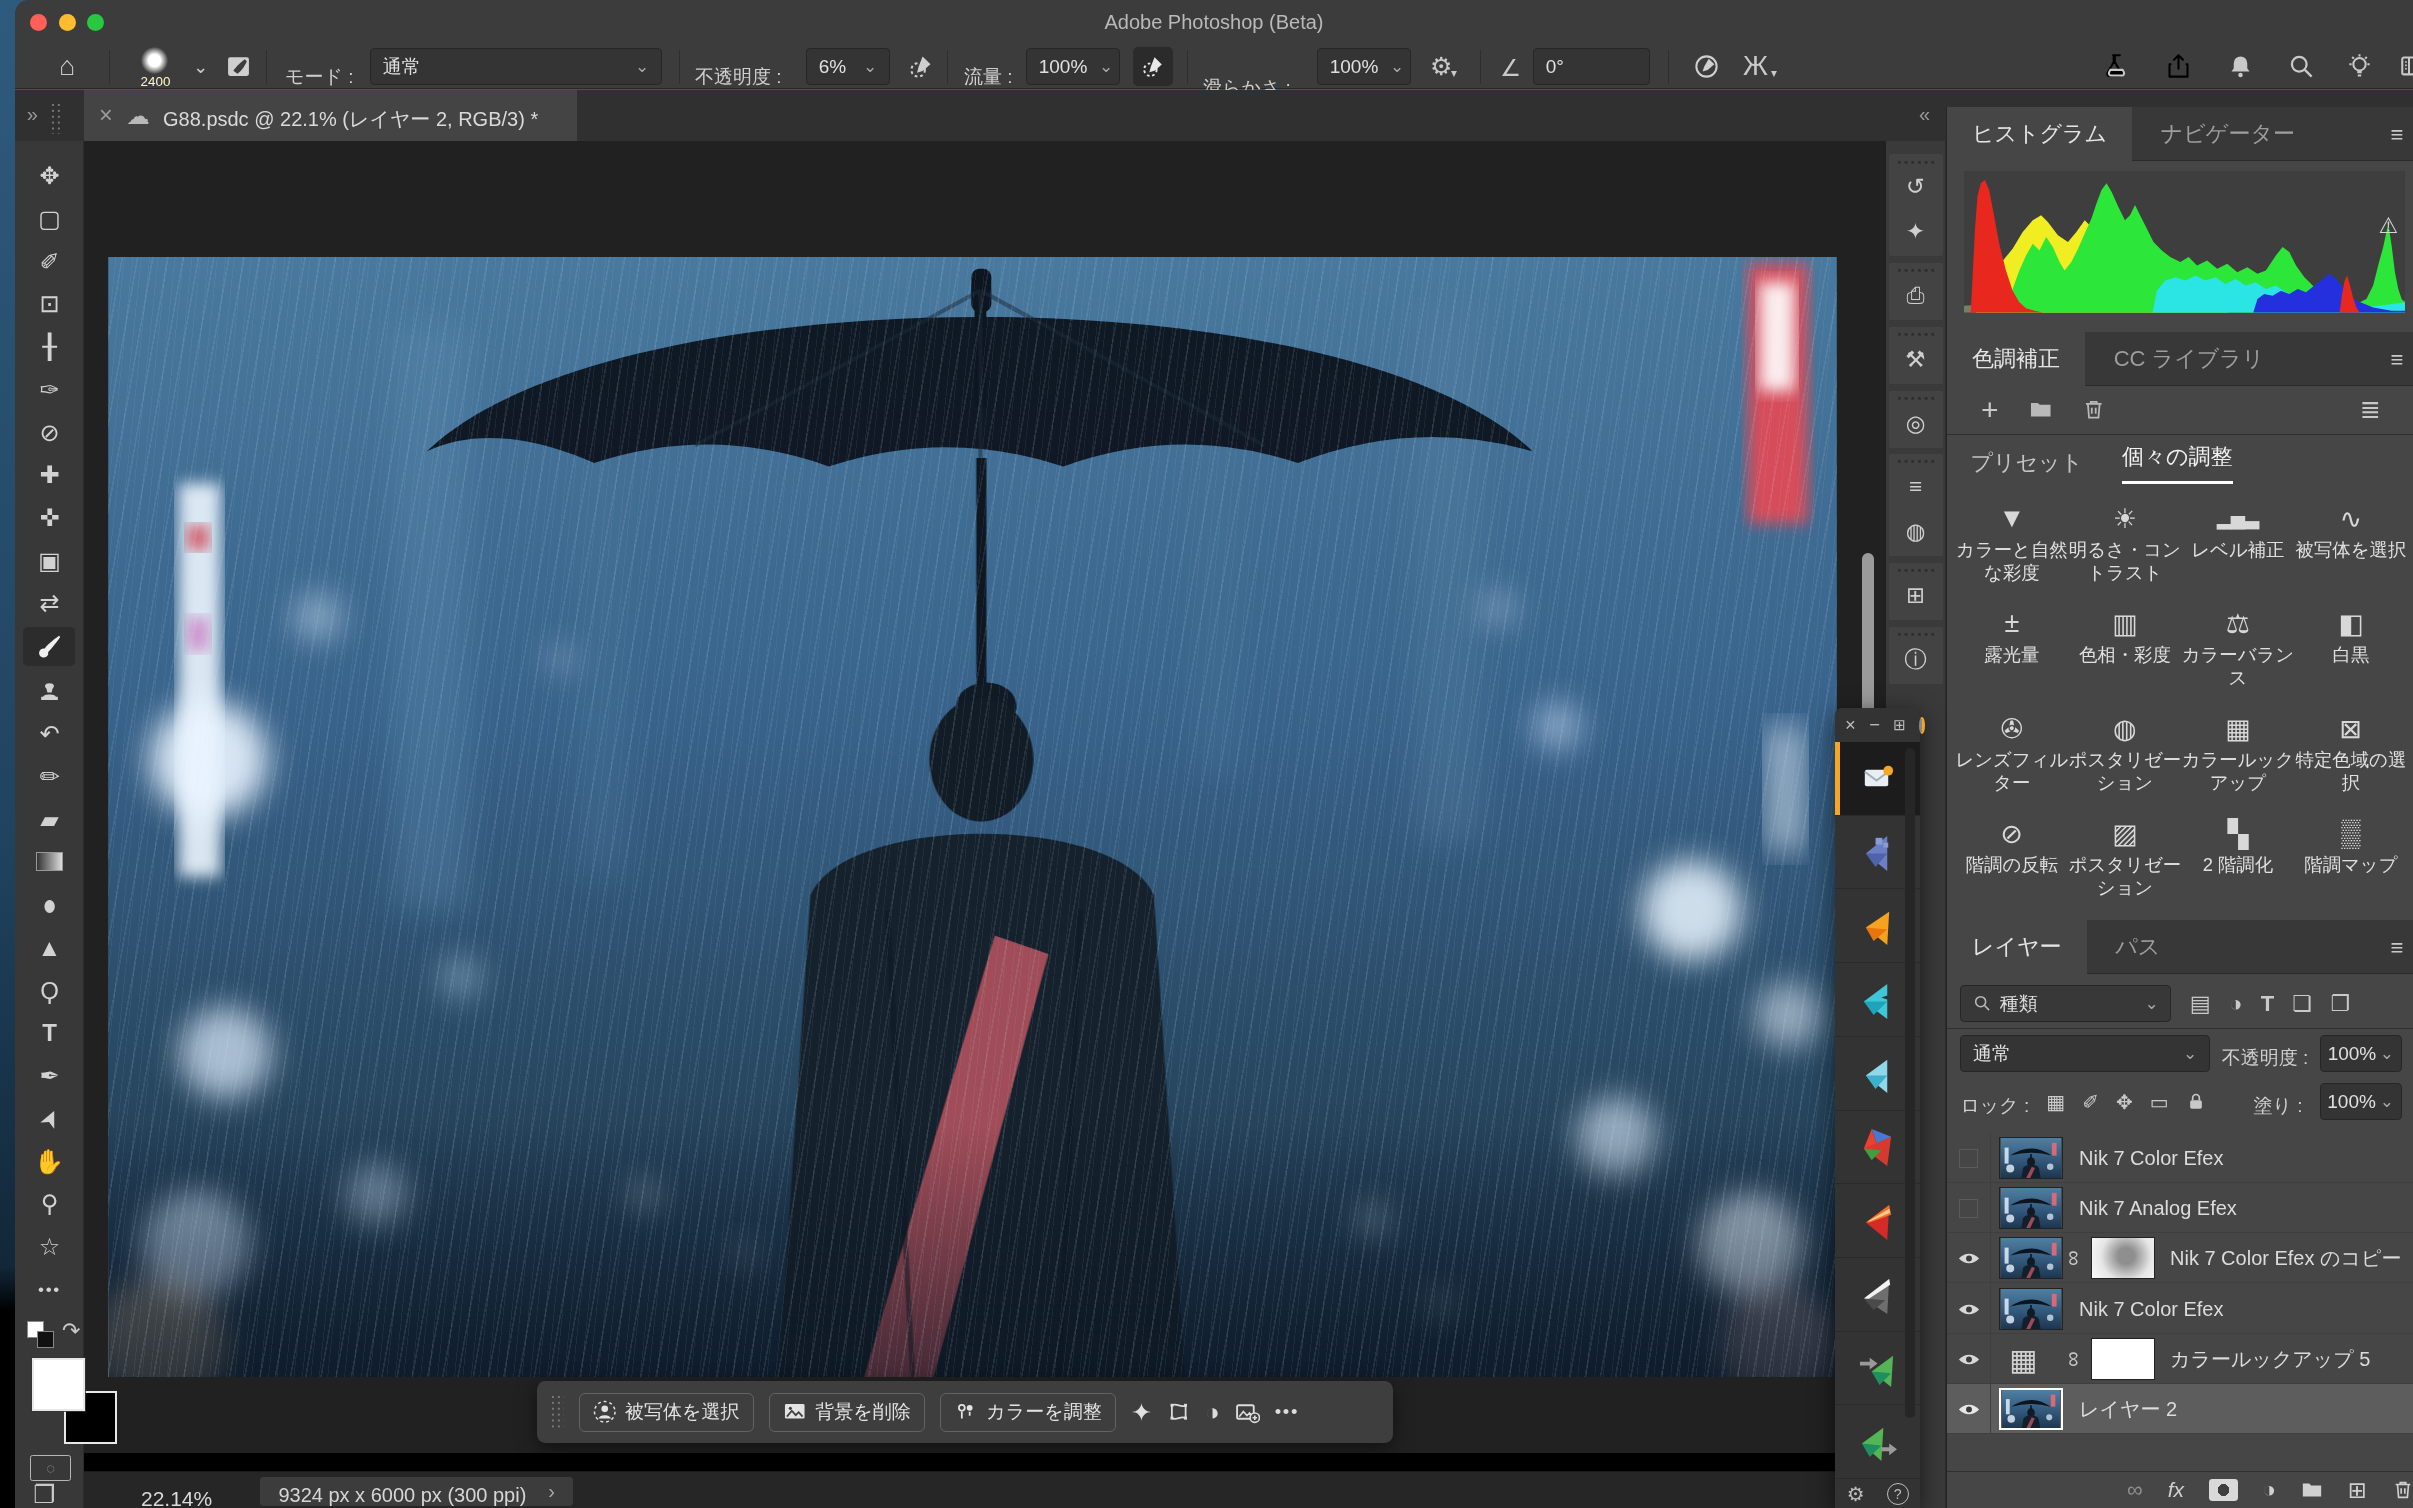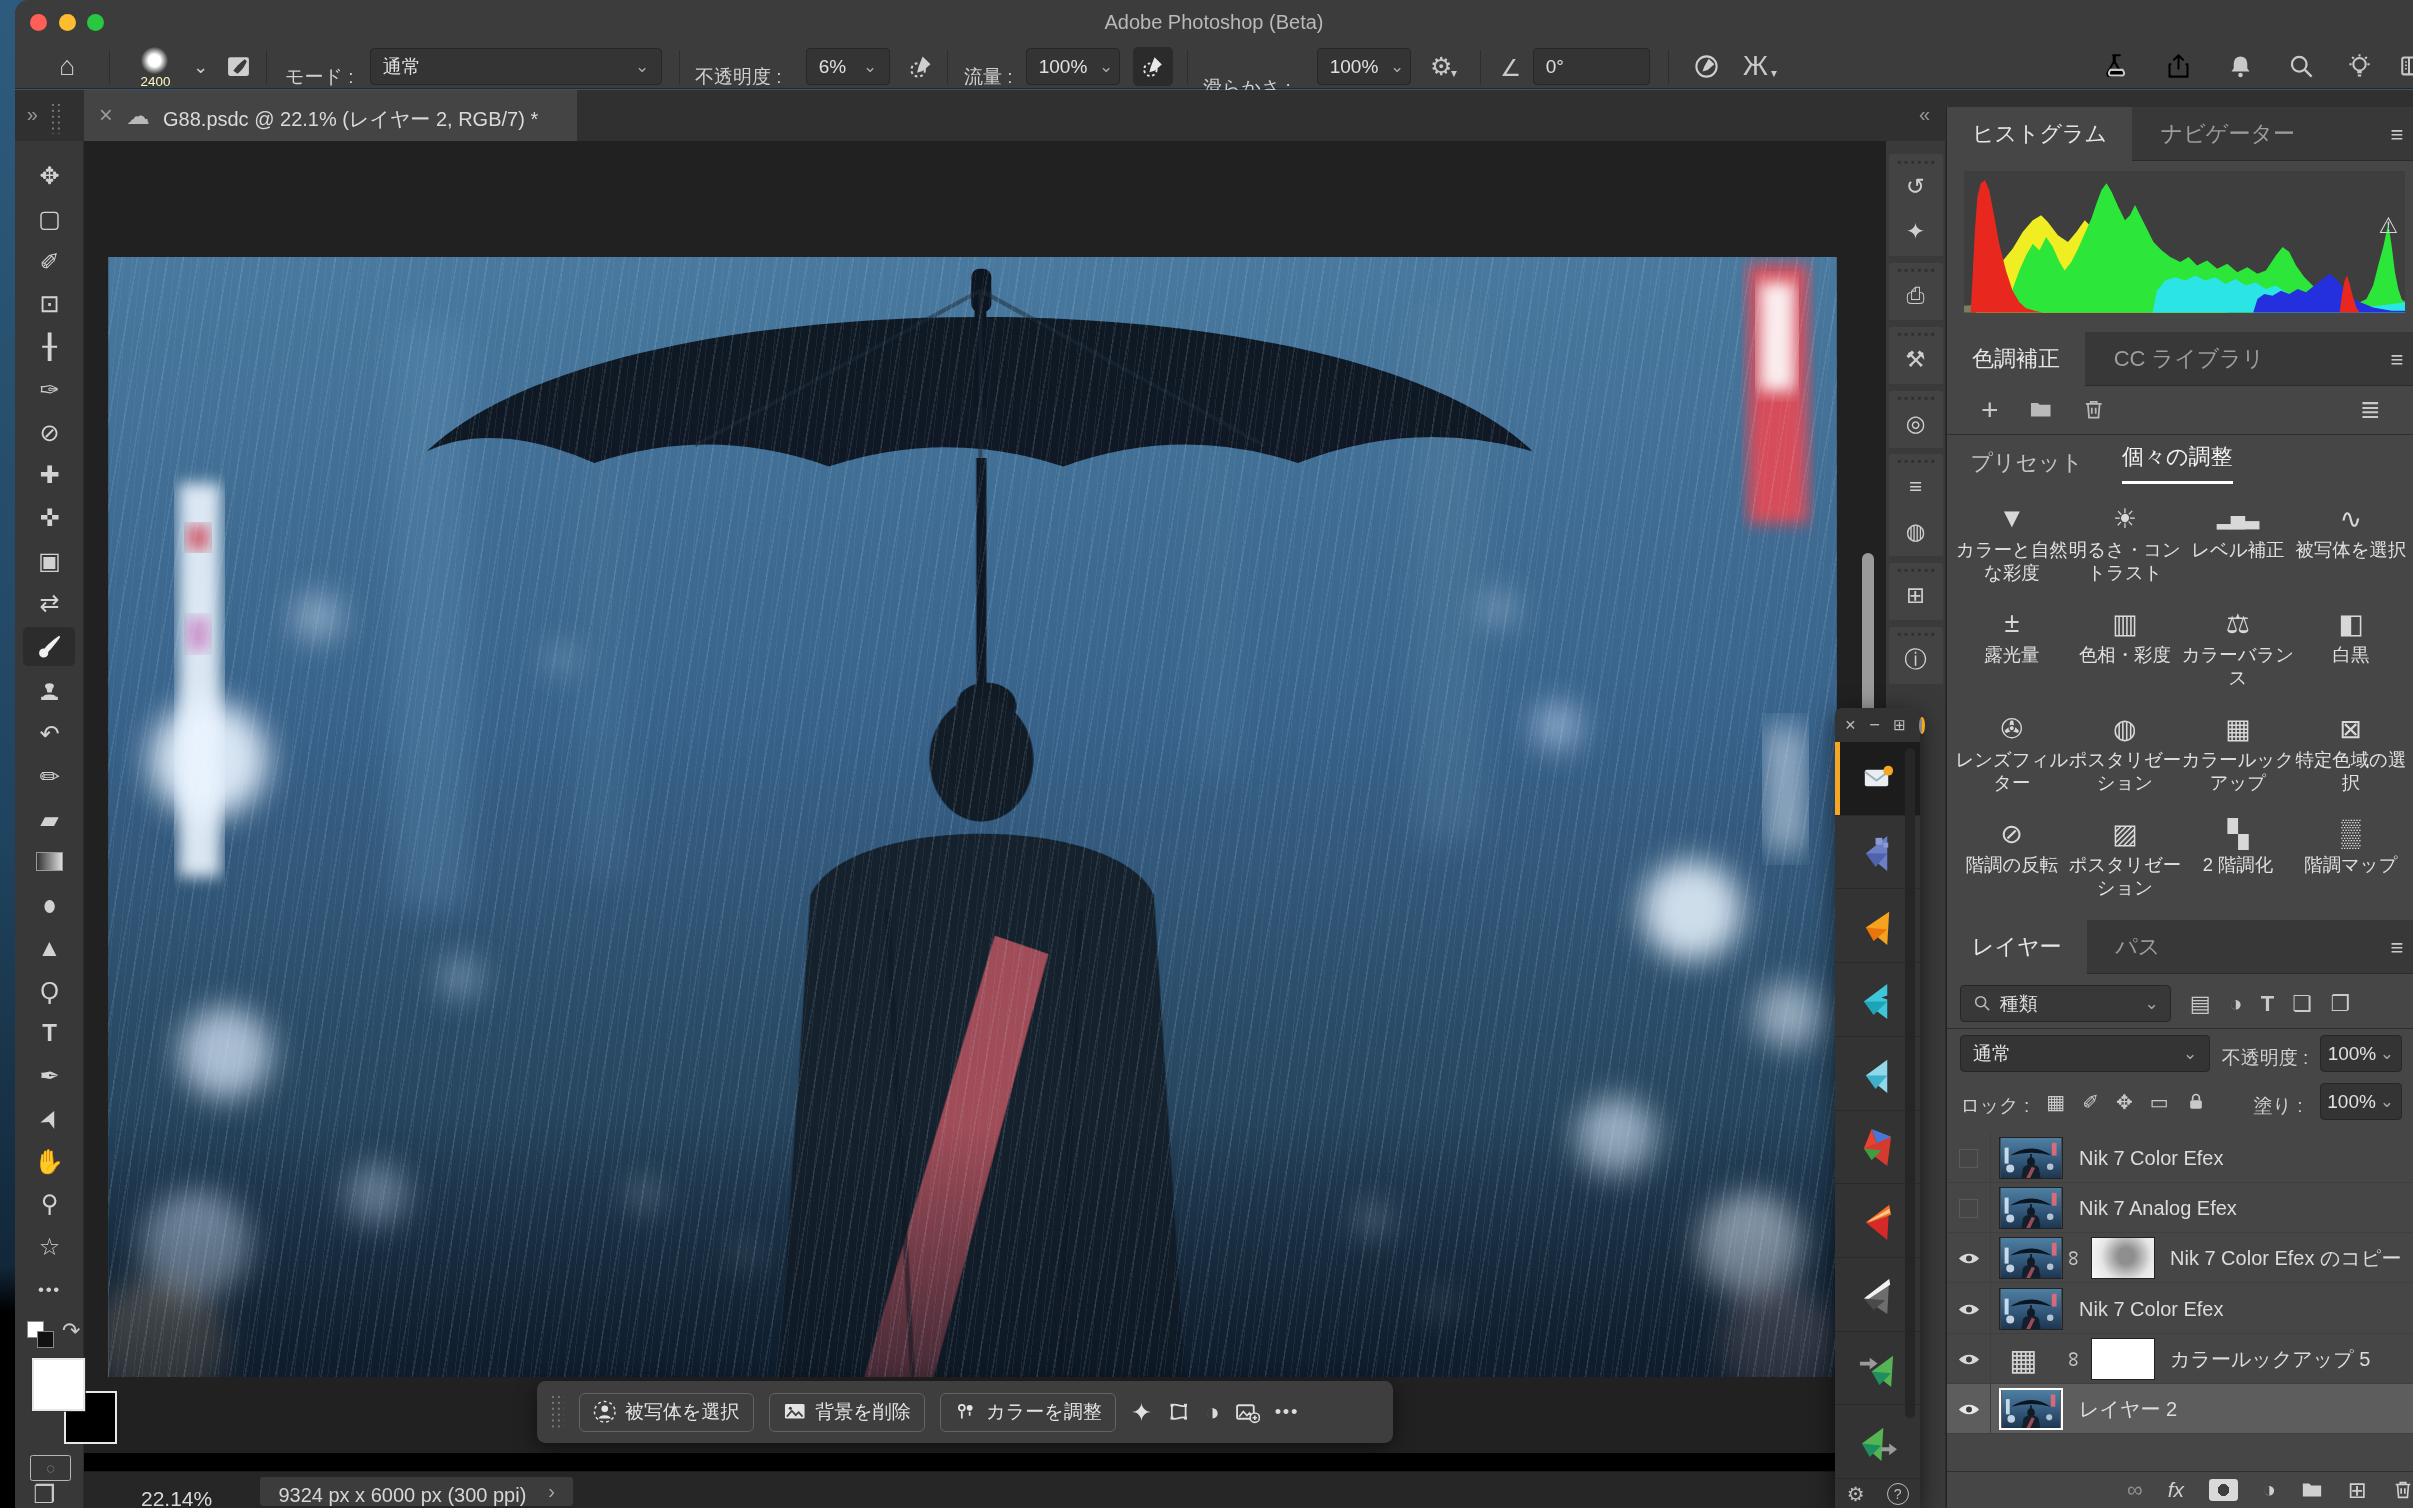--- a/index.html
+++ b/index.html
@@ -275,21 +275,21 @@
 </div>
 
 <div id="tabbar" class="a">
   <span class="a" style="left:11.7px;top:13.4px;color:#9a9a9a;font-size:20px">»</span>
   <span class="a grip" style="left:35px;top:11.7px;width:13.4px;height:32px"></span>
   <span class="a" style="left:1904px;top:13.4px;color:#9a9a9a;font-size:20px">«</span>
 </div>
 <div id="doctab" class="a">
   <span style="color:#9a9a9a;font-size:23.5px">×</span>
   <span style="color:#b9b9b9;font-size:23.5px">☁</span>
-  <span class="nw" style="color:#dadada;font-size:20px">G88.psdc @ 22.1% (レイヤー 2, RGB/7) *</span>
+  <span class="nw" style="color:#dadada;font-size:20px">G88.psdc @ 22.1% (レイヤー 2, RGB/3) *</span>
 </div>
 
 <div id="toolcol" class="a">
   <span class="tool" style="top:15px">✥</span>
   <span class="tool" style="top:58px">▢</span>
   <span class="tool" style="top:101px">✐</span>
   <span class="tool" style="top:143px">⊡</span>
   <span class="tool" style="top:186px">╂</span>
   <span class="tool" style="top:229px">✑</span>
   <span class="tool" style="top:272px">⊘</span>

